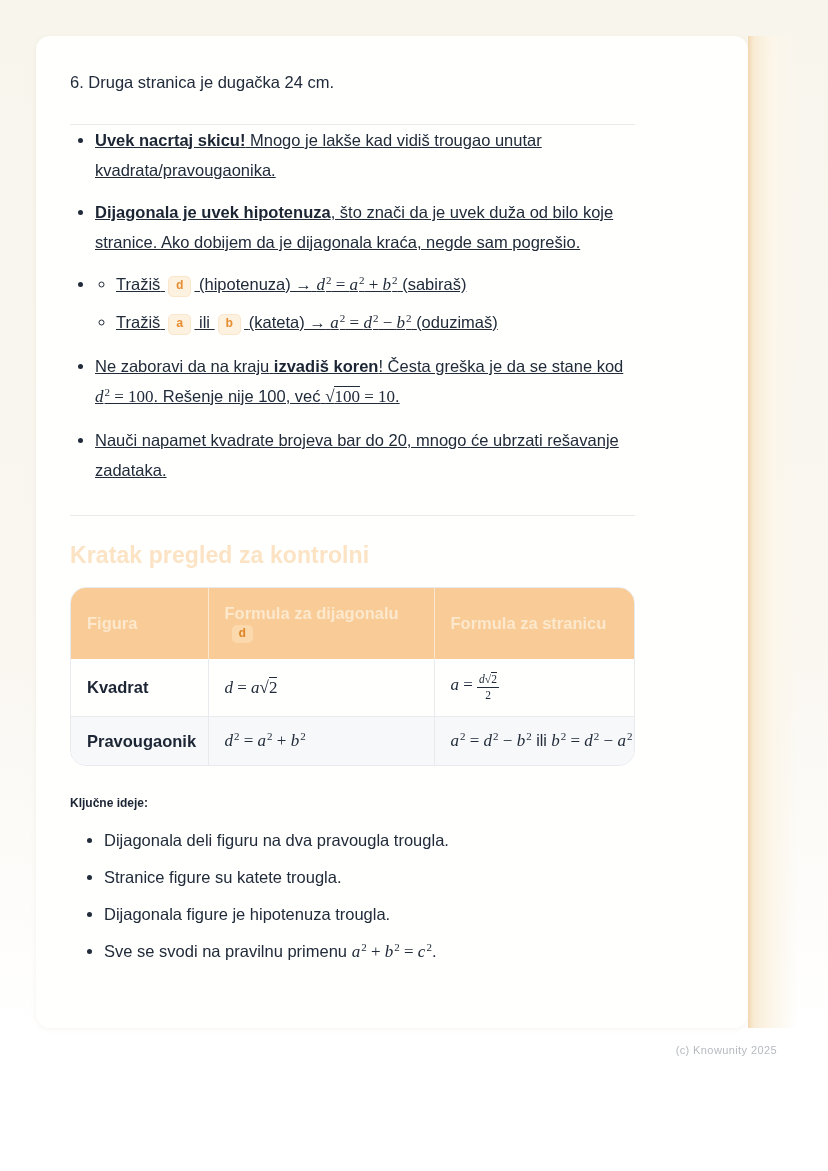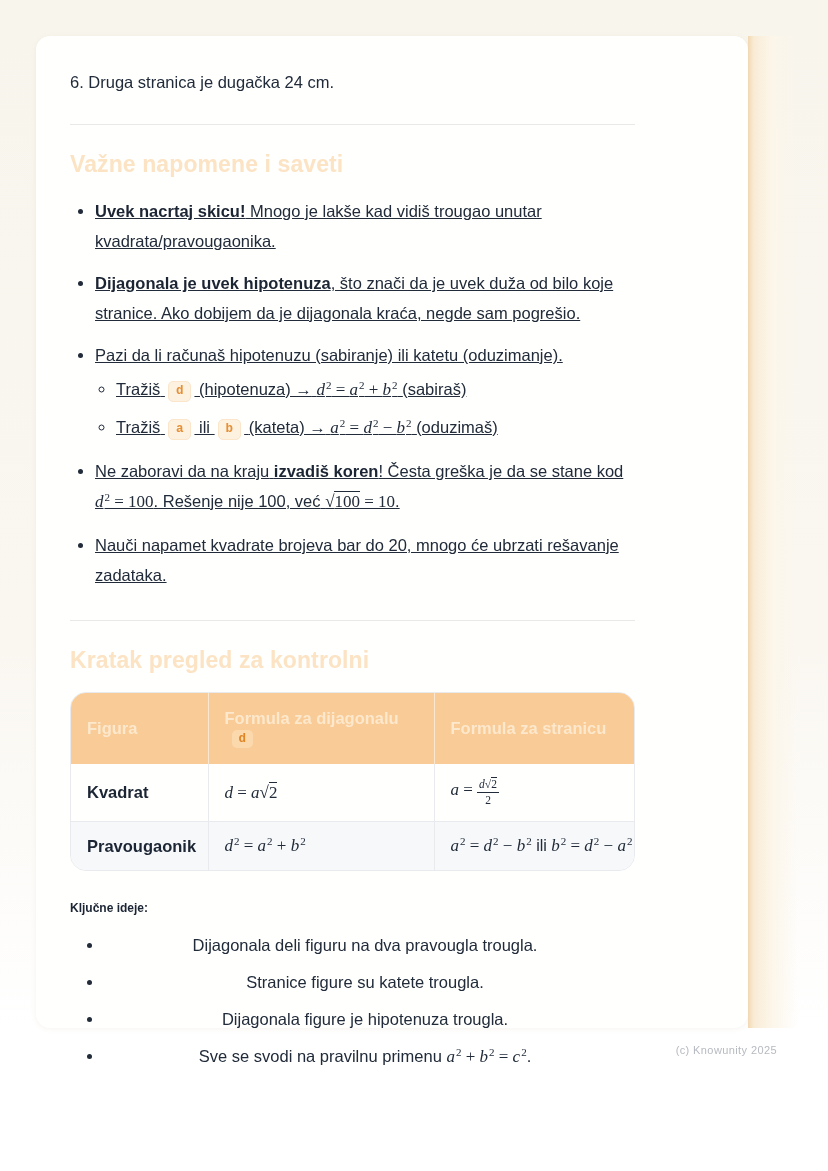--- a/index.html
+++ b/index.html
@@ -64,49 +64,47 @@
   td+td{border-left:1px solid #e8eaee;}
   tbody tr+tr td{border-top:1px solid #e8eaee;}
   tbody tr.alt td{background:#f6f8fa;}
   td.fig{font-weight:700;color:#1c2533;}
   .hbadge{
     display:inline-block;font-family:"Liberation Mono",monospace;
     font-size:12.5px;font-weight:bold;color:#df8526;background:#fbd9ad;
     border-radius:5px;padding:2px 7px;margin-left:7px;vertical-align:1px;
   }
   .keys-title{font-weight:700;font-size:12px;margin:30px 0 18px;color:#1c2533;}
-  ul.keys{margin:9px;padding-left:25px;font-size:16.5px;text-align:center;}
+  ul.keys{margin:9px;padding-left:25px;font-size:16.5px;}
   ul.keys>li{margin-bottom:13px;line-height:24px;}
   .page-footer{
     position:absolute;right:51px;top:1044px;
     font-size:11px;color:#b6bac0;letter-spacing:0.4px;
   }
 </style>
 </head>
 <body>
 
 <div class="page-card">
   <div class="content">
 
     <p class="intro">6. Druga stranica je dugačka 24 cm.</p>
 
     <hr>
 
-    <h2>Važne napomene i saveti</h2>
 
     <ul class="main">
       <li>
         <strong>Uvek nacrtaj skicu!</strong>
         <span>Mnogo je lakše kad vidiš trougao unutar kvadrata/pravougaonika.</span>
       </li>
       <li>
         <strong>Dijagonala je uvek hipotenuza</strong><span>, što znači da je uvek duža od bilo koje stranice. Ako dobijem da je dijagonala kraća, negde sam pogrešio.</span>
       </li>
       <li>
-        <span>Pazi da li računaš hipotenuzu (sabiranje) ili katetu (oduzimanje).</span>
         <ul class="sub">
           <li>
             <span>Tražiš</span>
             <span class="badge">d</span>
             <span>(hipotenuza) →</span>
             <span class="math"><span class="mi">d</span><span class="msup">2</span><span class="mn"> = </span><span class="mi">a</span><span class="msup">2</span><span class="mn"> + </span><span class="mi">b</span><span class="msup">2</span></span>
             <span>(sabiraš)</span>
           </li>
           <li>
             <span>Tražiš</span>

